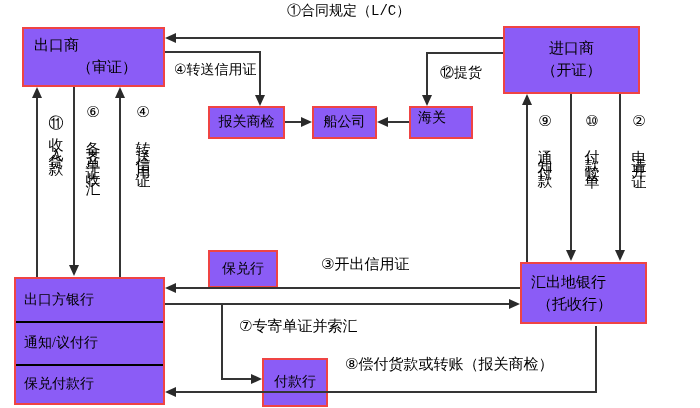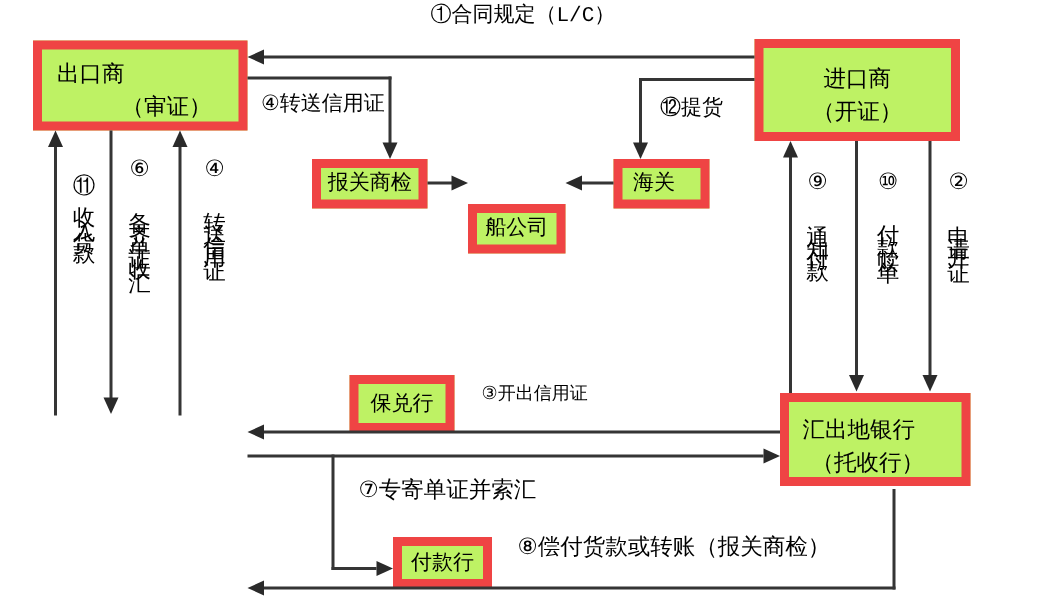--- a/index.html
+++ b/index.html
@@ -1,21 +1,21 @@
 <!DOCTYPE html>
 <html><head>
 <meta charset="utf-8">
 <style>
   html,body{margin:0;padding:0;background:#fff;}
   .canvas{
     position:relative;width:700px;height:408px;background:#ffffff;
     font-family:"DejaVu Sans","Liberation Sans",sans-serif;
     color:#000;overflow:hidden;
   }
-  .box{position:absolute;border:6px solid #ef4444;background:#bef264;box-sizing:border-box;font-size:15px;line-height:1.45;}
+  .box{position:absolute;border:2px solid #ef4444;background:#8b5cf6;box-sizing:border-box;font-size:15px;line-height:1.45;font-family:Liberation Serif, serif;}
   .box .bl{display:block;white-space:nowrap;}
   .box-center{display:flex;align-items:center;justify-content:center;font-size:14px;}
   .box-left{display:flex;font-size:14px;padding-left:7px;}
   .stackrow{display:flex;align-items:center;padding-left:8px;box-sizing:border-box;font-size:14px;border-bottom:2px solid #000;}
   .stackrow:last-child{border-bottom:none;}
   .hline,.vline{position:absolute;background:#353535;}
   .arr{position:absolute;width:0;height:0;border-style:solid;}
   .arr-left {border-width:5px 11px 5px 0;border-color:transparent #2a2a2a transparent transparent;}
   .arr-right{border-width:5px 0 5px 11px;border-color:transparent transparent transparent #2a2a2a;}
   .arr-up   {border-width:0 5px 11px 5px;border-color:transparent transparent #2a2a2a transparent;}
@@ -35,39 +35,50 @@
 
   <div class="box" style="left:503px;top:26px;width:137px;height:68px;padding:10px 0 0 0;text-align:center;">
     <span class="bl">进口商</span>
     <span class="bl">（开证）</span>
   </div>
 
   <div class="box box-center" style="left:208px;top:106px;width:77px;height:33px;">
     <span>报关商检</span>
   </div>
 
-  <div class="box box-center" style="left:312px;top:106px;width:65px;height:33px;margin-top:30px;">
+  <div class="box box-center" style="left:312px;top:106px;width:65px;height:33px;">
     <span>船公司</span>
   </div>
 
   <div class="box box-left" style="left:409px;top:106px;width:64px;height:33px;">
     <span>海关</span>
   </div>
 
-  <div class="box box-center" style="left:208px;top:250px;width:70px;height:38px;margin-left:25px;">
+  <div class="box box-center" style="left:208px;top:250px;width:70px;height:38px;">
     <span>保兑行</span>
   </div>
 
   <div class="box" style="left:520px;top:262px;width:127px;height:62px;padding:8px 0 0 9px;">
     <span class="bl">汇出地银行</span>
     <span class="bl" style="padding-left:6px;">（托收行）</span>
   </div>
 
+  <div class="box" style="left:14px;top:277px;width:151px;height:128px;display:flex;flex-direction:column;">
+    <div class="stackrow" style="height:44px;">
+      <span>出口方银行</span>
+    </div>
+    <div class="stackrow" style="height:43px;">
+      <span>通知/议付行</span>
+    </div>
+    <div class="stackrow" style="flex:1;">
+      <span>保兑付款行</span>
+    </div>
+  </div>
 
-  <div class="box box-center" style="left:262px;top:358px;width:66px;height:34px;text-align:right;">
+  <div class="box box-center" style="left:262px;top:358px;width:66px;height:49px;text-align:right;">
     <span>付款行</span>
   </div>
 
   <div class="hline" style="left:172px;top:37px;width:331px;height:2px;"></div>
   <div class="arr arr-left" style="left:165px;top:33px;"></div>
 
   <div class="hline" style="left:165px;top:51px;width:96px;height:2px;"></div>
   <div class="vline" style="left:259px;top:51px;width:2px;height:46px;"></div>
   <div class="arr arr-down" style="left:255px;top:95px;"></div>
 
@@ -109,21 +120,21 @@
   <div class="hline" style="left:221px;top:378px;width:30px;height:2px;"></div>
   <div class="arr arr-right" style="left:251px;top:374px;"></div>
 
   <div class="vline" style="left:595px;top:326px;width:2px;height:67px;"></div>
   <div class="hline" style="left:176px;top:391px;width:421px;height:2px;"></div>
   <div class="arr arr-left" style="left:165px;top:387px;"></div>
 
   <div class="hlabel" style="left:287px;top:3px;font-size:14px;font-family:Liberation Mono, monospace;">①合同规定（L/C）</div>
   <div class="hlabel" style="left:174px;top:61px;">④转送信用证</div>
   <div class="hlabel" style="left:440px;top:64px;">⑫提货</div>
-  <div class="hlabel" style="left:321px;top:255px;font-size:12px;">③开出信用证</div>
+  <div class="hlabel" style="left:321px;top:255px;font-size:15px;">③开出信用证</div>
   <div class="hlabel" style="left:239px;top:317px;font-size:15px;">⑦专寄单证并索汇</div>
   <div class="hlabel" style="left:345px;top:355px;font-size:15px;">⑧偿付货款或转账（报关商检）</div>
 
   <div class="vlabel" style="left:48px;top:103px;">⑪收入货款</div>
   <div class="vlabel" style="left:85px;top:103px;">⑥备齐单证收汇</div>
   <div class="vlabel" style="left:135px;top:103px;">④转送信用证</div>
 
   <div class="vlabel" style="left:537px;top:112px;">⑨通知付款</div>
   <div class="vlabel" style="left:584px;top:112px;">⑩付款赎单</div>
   <div class="vlabel" style="left:631px;top:112px;">②申请开证</div>

